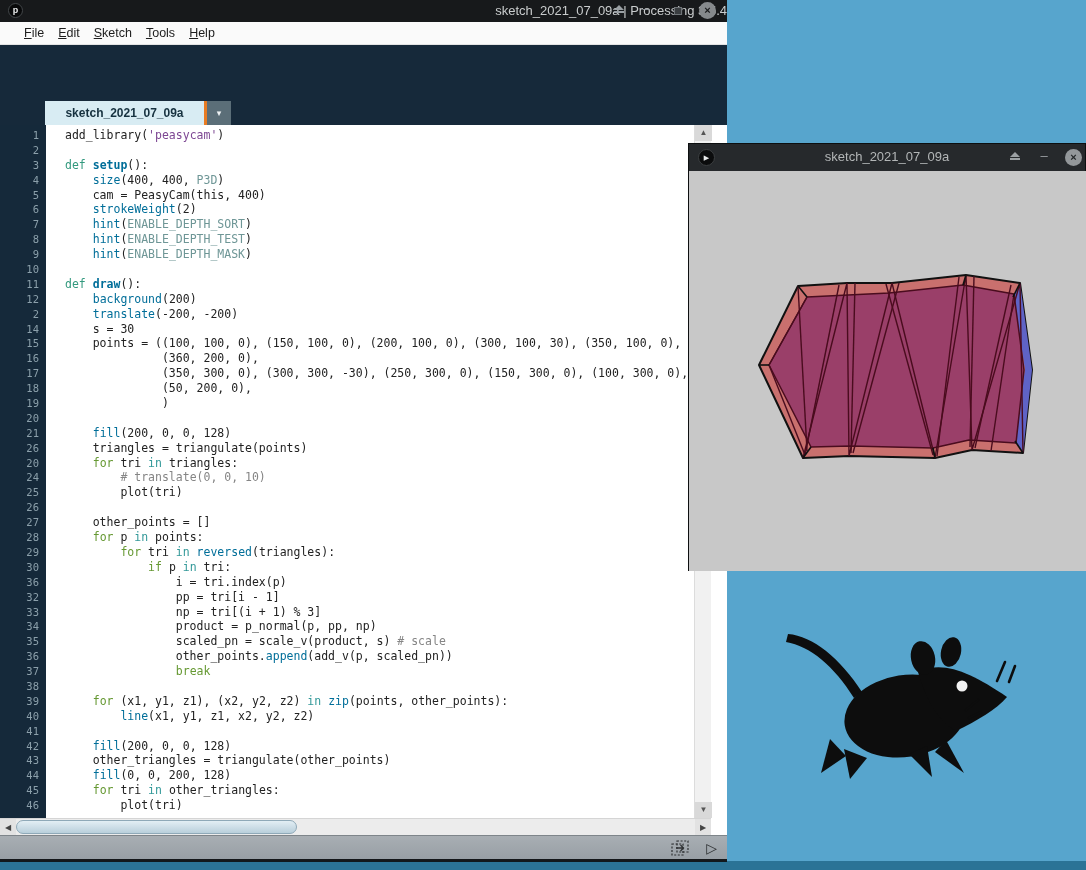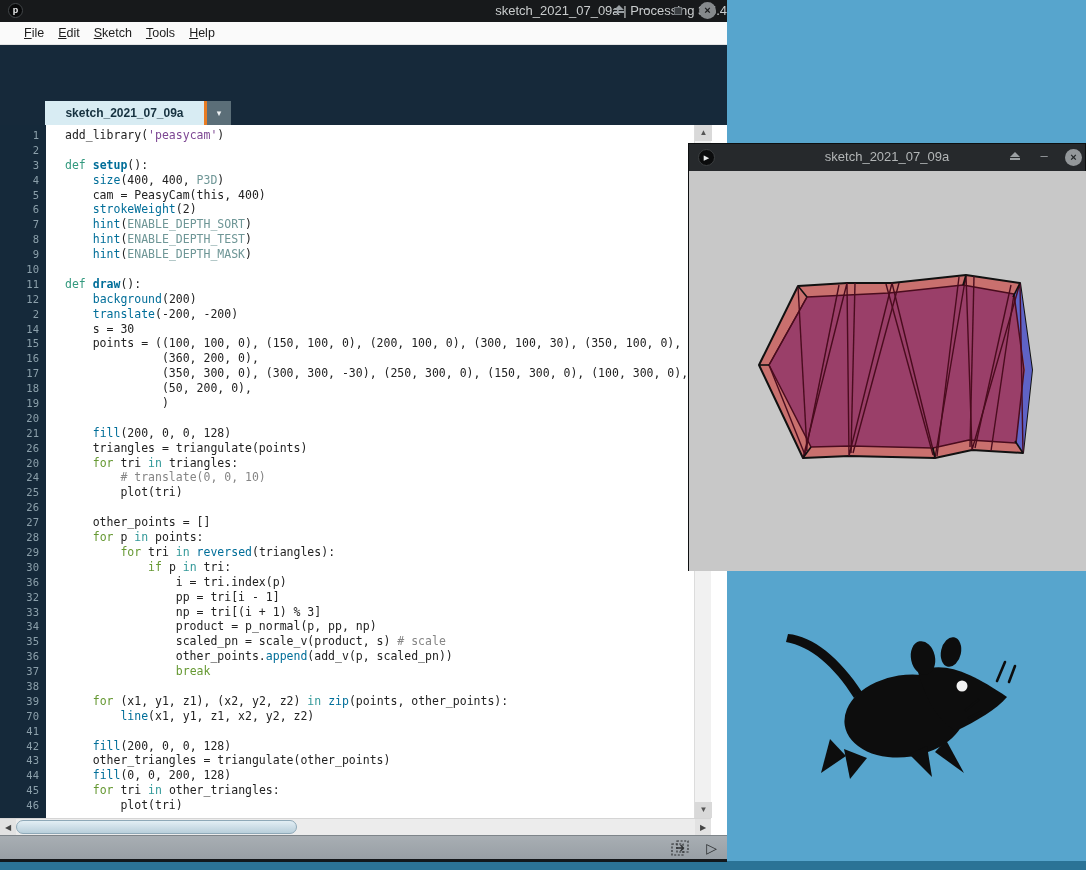--- a/index.html
+++ b/index.html
@@ -184,21 +184,21 @@
         <div>30</div>
         <div>36</div>
         <div>32</div>
         <div>33</div>
         <div>34</div>
         <div>35</div>
         <div>36</div>
         <div>37</div>
         <div>38</div>
         <div>39</div>
-        <div>70</div>
+        <div>40</div>
         <div>41</div>
         <div>42</div>
         <div>43</div>
         <div>44</div>
         <div>45</div>
         <div>46</div>
       </div>
     <div class="code" id="code"><div class="code-line"><span class="tk-p">add_library(</span><span class="tk-s">'peasycam'</span><span class="tk-p">)</span></div><div class="code-line"></div><div class="code-line"><span class="tk-d">def</span><span class="tk-p"> </span><span class="tk-b">setup</span><span class="tk-p">():</span></div><div class="code-line"><span class="tk-p">    </span><span class="tk-f">size</span><span class="tk-p">(400, 400, </span><span class="tk-c">P3D</span><span class="tk-p">)</span></div><div class="code-line"><span class="tk-p">    cam = PeasyCam(this, 400)</span></div><div class="code-line"><span class="tk-p">    </span><span class="tk-f">strokeWeight</span><span class="tk-p">(2)</span></div><div class="code-line"><span class="tk-p">    </span><span class="tk-f">hint</span><span class="tk-p">(</span><span class="tk-c">ENABLE_DEPTH_SORT</span><span class="tk-p">)</span></div><div class="code-line"><span class="tk-p">    </span><span class="tk-f">hint</span><span class="tk-p">(</span><span class="tk-c">ENABLE_DEPTH_TEST</span><span class="tk-p">)</span></div><div class="code-line"><span class="tk-p">    </span><span class="tk-f">hint</span><span class="tk-p">(</span><span class="tk-c">ENABLE_DEPTH_MASK</span><span class="tk-p">)</span></div><div class="code-line"></div><div class="code-line"><span class="tk-d">def</span><span class="tk-p"> </span><span class="tk-b">draw</span><span class="tk-p">():</span></div><div class="code-line"><span class="tk-p">    </span><span class="tk-f">background</span><span class="tk-p">(200)</span></div><div class="code-line"><span class="tk-p">    </span><span class="tk-f">translate</span><span class="tk-p">(-200, -200)</span></div><div class="code-line"><span class="tk-p">    s = 30</span></div><div class="code-line"><span class="tk-p">    points = ((100, 100, 0), (150, 100, 0), (200, 100, 0), (300, 100, 30), (350, 100, 0),</span></div><div class="code-line"><span class="tk-p">              (360, 200, 0),</span></div><div class="code-line"><span class="tk-p">              (350, 300, 0), (300, 300, -30), (250, 300, 0), (150, 300, 0), (100, 300, 0),</span></div><div class="code-line"><span class="tk-p">              (50, 200, 0),</span></div><div class="code-line"><span class="tk-p">              )</span></div><div class="code-line"></div><div class="code-line"><span class="tk-p">    </span><span class="tk-f">fill</span><span class="tk-p">(200, 0, 0, 128)</span></div><div class="code-line"><span class="tk-p">    triangles = triangulate(points)</span></div><div class="code-line"><span class="tk-p">    </span><span class="tk-k">for</span><span class="tk-p"> tri </span><span class="tk-i">in</span><span class="tk-p"> triangles:</span></div><div class="code-line"><span class="tk-p">        </span><span class="tk-m"># translate(0, 0, 10)</span></div><div class="code-line"><span class="tk-p">        plot(tri)</span></div><div class="code-line"></div><div class="code-line"><span class="tk-p">    other_points = []</span></div><div class="code-line"><span class="tk-p">    </span><span class="tk-k">for</span><span class="tk-p"> p </span><span class="tk-i">in</span><span class="tk-p"> points:</span></div><div class="code-line"><span class="tk-p">        </span><span class="tk-k">for</span><span class="tk-p"> tri </span><span class="tk-i">in</span><span class="tk-p"> </span><span class="tk-f">reversed</span><span class="tk-p">(triangles):</span></div><div class="code-line"><span class="tk-p">            </span><span class="tk-k">if</span><span class="tk-p"> p </span><span class="tk-i">in</span><span class="tk-p"> tri:</span></div><div class="code-line"><span class="tk-p">                i = tri.index(p)</span></div><div class="code-line"><span class="tk-p">                pp = tri[i - 1]</span></div><div class="code-line"><span class="tk-p">                np = tri[(i + 1) % 3]</span></div><div class="code-line"><span class="tk-p">                product = p_normal(p, pp, np)</span></div><div class="code-line"><span class="tk-p">                scaled_pn = scale_v(product, s) </span><span class="tk-m"># scale</span></div><div class="code-line"><span class="tk-p">                other_points.</span><span class="tk-f">append</span><span class="tk-p">(add_v(p, scaled_pn))</span></div><div class="code-line"><span class="tk-p">                </span><span class="tk-k">break</span></div><div class="code-line"></div><div class="code-line"><span class="tk-p">    </span><span class="tk-k">for</span><span class="tk-p"> (x1, y1, z1), (x2, y2, z2) </span><span class="tk-i">in</span><span class="tk-p"> </span><span class="tk-f">zip</span><span class="tk-p">(points, other_points):</span></div><div class="code-line"><span class="tk-p">        </span><span class="tk-f">line</span><span class="tk-p">(x1, y1, z1, x2, y2, z2)</span></div><div class="code-line"></div><div class="code-line"><span class="tk-p">    </span><span class="tk-f">fill</span><span class="tk-p">(200, 0, 0, 128)</span></div><div class="code-line"><span class="tk-p">    other_triangles = triangulate(other_points)</span></div><div class="code-line"><span class="tk-p">    </span><span class="tk-f">fill</span><span class="tk-p">(0, 0, 200, 128)</span></div><div class="code-line"><span class="tk-p">    </span><span class="tk-k">for</span><span class="tk-p"> tri </span><span class="tk-i">in</span><span class="tk-p"> other_triangles:</span></div><div class="code-line"><span class="tk-p">        plot(tri)</span></div></div>
   </div>
 

